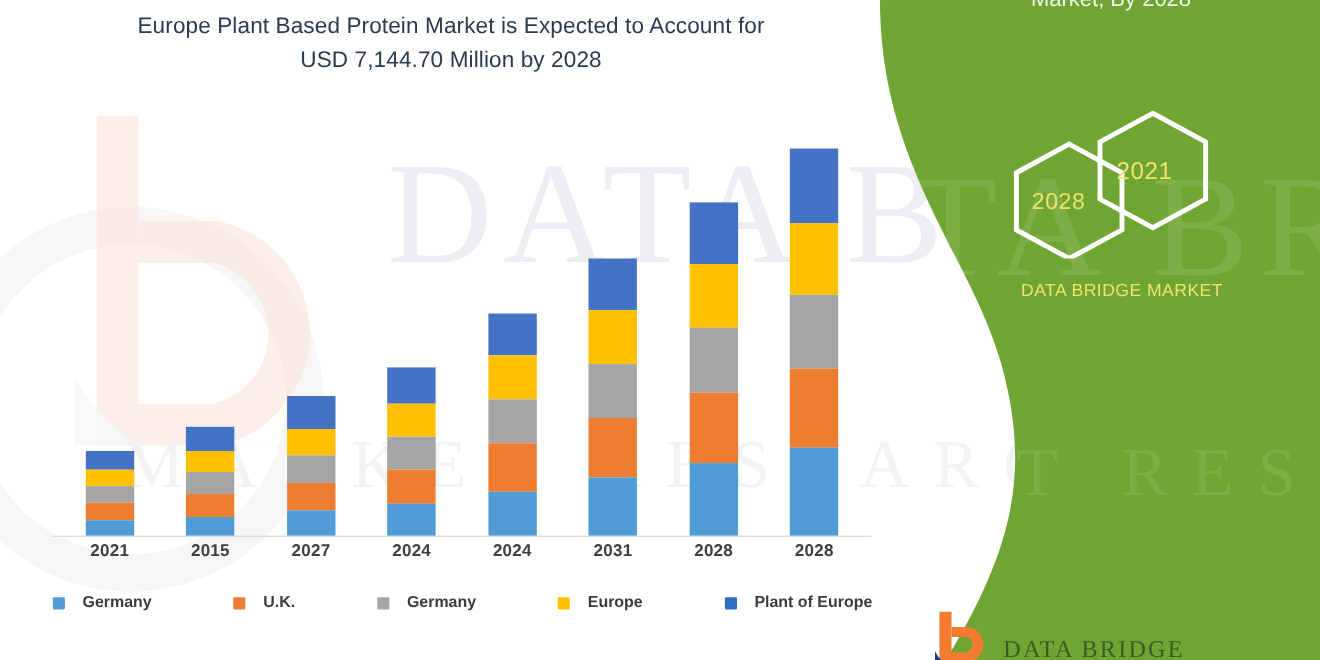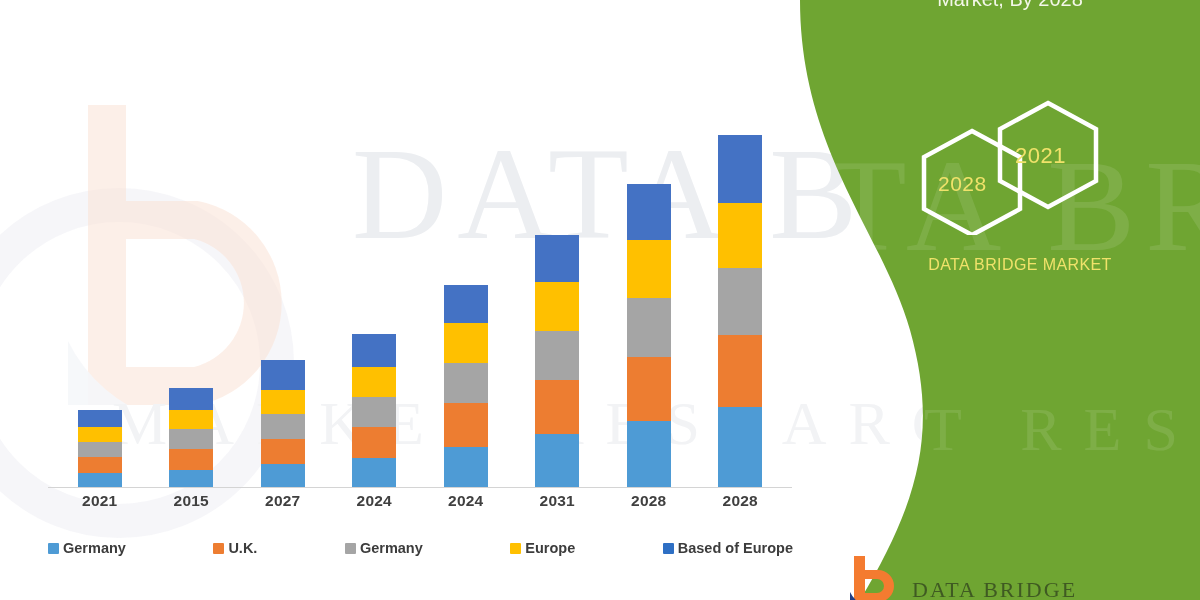--- a/index.html
+++ b/index.html
@@ -141,21 +141,21 @@
     left: 48px; top: 540px;
     width: 745px;
     display: flex;
     align-items: center;
     justify-content: space-between;
     z-index: 6;
   }
   .legend-item {
     display: flex;
     align-items: center;
-    gap: 4px;
+    gap: 16px;
   }
   .legend-swatch {
     width: 11px; height: 11px;
     border-radius: 1px;
     flex: 0 0 auto;
   }
   .legend-label {
     font-size: 14.5px;
     color: #3c3c3c;
     font-weight: 700;
@@ -284,20 +284,24 @@
           <path d="M4 0 L15 0 L15 46 L4 46 Z" fill="#F47B30"></path>
           <path d="M15 14 L28 14 A16 16 0 0 1 28 46 L15 46 Z
                    M15 23 L15 37 L27 37 A7 7 0 0 0 27 23 Z" fill="#F47B30"></path>
           <path d="M0 36 A30 30 0 0 0 46 46 L0 46 Z" fill="#1F3F86"></path>
         </svg>
         <div class="gp-logo-text">DATA BRIDGE</div>
       </div>
     </div>
   </div>
 
+  <div class="title-block">
+    <div class="title-line">Europe Plant Based Protein Market is Expected to Account for</div>
+    <div class="title-line">USD 7,144.70 Million by 2028</div>
+  </div>
 
   <div class="chart">
     <div class="plot">
       <div class="bars" id="bars">
           <div class="bar-col">
             <div class="bar">
               <span class="seg" style="height: 14px; background: rgb(78, 155, 213);"></span>
               <span class="seg" style="height: 16px; background: rgb(237, 125, 49);"></span>
               <span class="seg" style="height: 15px; background: rgb(165, 165, 165);"></span>
               <span class="seg" style="height: 15px; background: rgb(255, 192, 0);"></span>
@@ -394,17 +398,17 @@
       <div class="legend-item">
         <span class="legend-swatch" style="background: rgb(165, 165, 165);"></span>
         <span class="legend-label">Germany</span>
       </div>
       <div class="legend-item">
         <span class="legend-swatch" style="background: rgb(255, 192, 0);"></span>
         <span class="legend-label">Europe</span>
       </div>
       <div class="legend-item">
         <span class="legend-swatch" style="background: rgb(46, 111, 196);"></span>
-        <span class="legend-label">Based of Europe</span>
+        <span class="legend-label">Plant of Europe</span>
       </div>
     </div>
 
 </div>
 
 </body></html>

